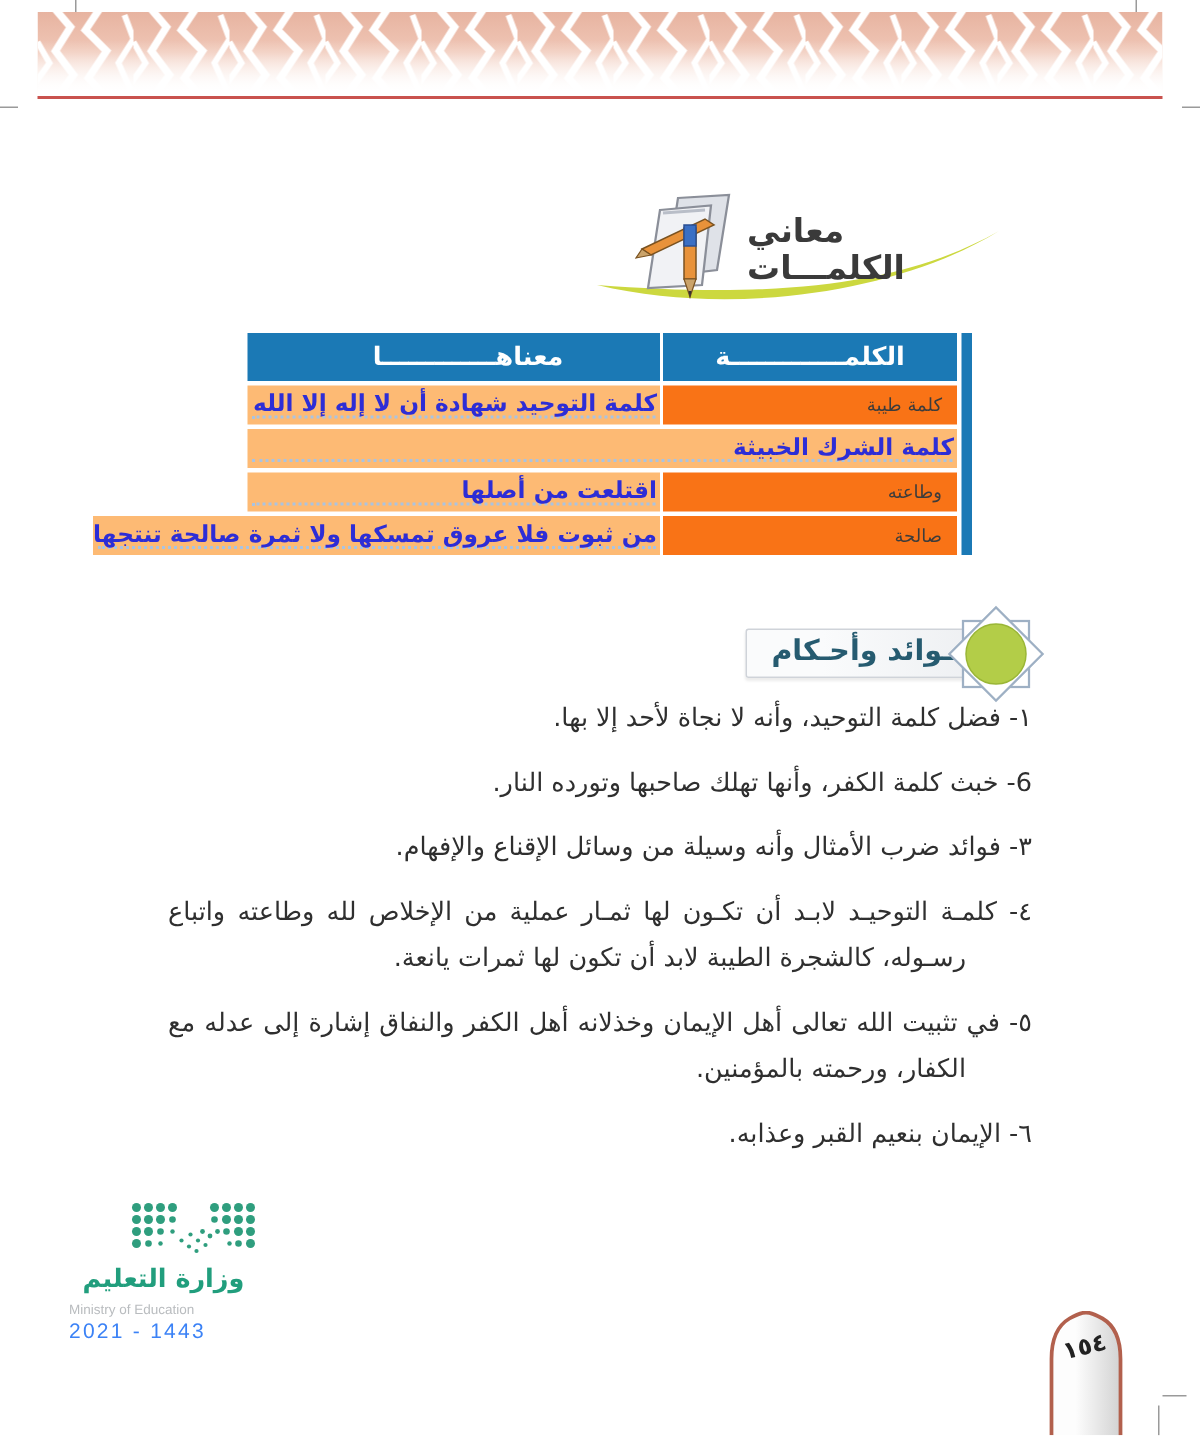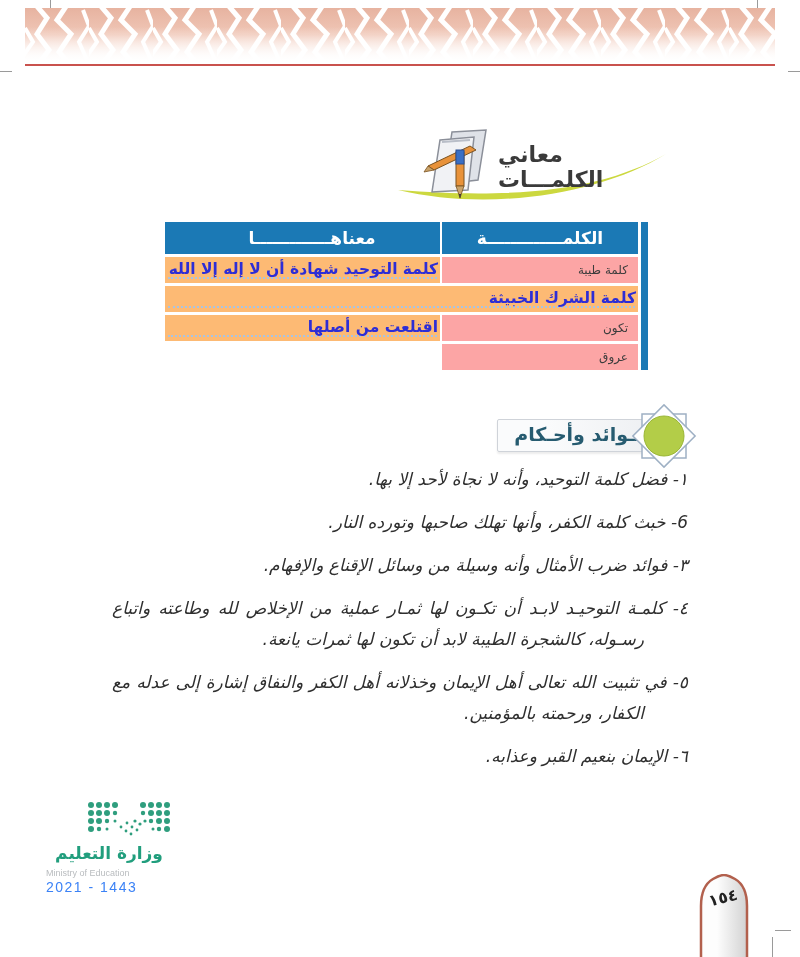--- a/index.html
+++ b/index.html
@@ -21,42 +21,42 @@
             font-weight:bold;color:#3a3a3a;direction:rtl;}
 
   
   .tbl{left:165px;top:222px;width:473px;direction:rtl;}
   .t-head{display:flex;direction:rtl;height:32px;gap:2px;}
   .t-head .cell{background:#1b79b5;color:#fff;font-weight:bold;font-size:17px;
                 line-height:32px;text-align:center;overflow:hidden;white-space:nowrap;}
   .c-word{width:196px;flex:none;}
   .c-meaning{flex:1;padding-left:19px;}
   .t-row{display:flex;direction:rtl;height:26px;margin-top:3px;gap:2px;}
-  .t-row .word-cell{width:196px;flex:none;background:#fca5a5;font-size:12px;color:#3c3c3c;
+  .t-row .word-cell{width:196px;flex:none;background:#f97316;font-size:12px;color:#3c3c3c;
                     text-align:right;padding:6px 10px 0 0;box-sizing:border-box;}
   .t-row .meaning-cell{flex:1;background:#fdba74;position:relative;}
   .meaning-cell .dots{position:absolute;left:3px;right:3px;bottom:4px;
                       border-bottom:2px dotted #a9c3e1;}
   .meaning-cell .ans{position:relative;direction:rtl;text-align:right;white-space:nowrap;
                      font-weight:bold;color:#2d2dd6;font-size:15.5px;line-height:25px;
                      padding-right:2px;}
   .blue-strip{left:641px;top:222px;width:7px;height:148px;background:#1b79b5;}
 
   
   .bn-bar{left:497px;top:419px;width:167px;height:31px;border:1px solid #cfd3d9;
           border-radius:2px;background:linear-gradient(to left,#eceef1,#fafbfc 70%);
           box-shadow:0 2px 2px rgba(0,0,0,0.08);}
   .bn-title{left:497px;top:419px;width:150px;height:31px;line-height:31px;text-align:right;
             font-size:19px;font-weight:bold;color:#265b70;direction:rtl;}
   .star-icon{left:627px;top:399px;width:74px;height:74px;}
 
   
   .bn-list{left:112px;top:464px;width:576px;direction:rtl;}
   .b-item{font-size:17px;line-height:1.82;margin-bottom:12px;color:#2f2f2f;
-          text-align:justify;padding-right:44px;text-indent:-44px;font-style:italic;}
+          text-align:justify;padding-right:44px;text-indent:-44px;}
 
   
   .logo-dots{left:83px;top:799px;width:92px;height:42px;}
   .ministry-ar{left:44px;top:843px;width:130px;text-align:center;font-size:17px;
                font-weight:bold;color:#219e7d;direction:rtl;letter-spacing:1px;}
   .ministry-en{left:46px;top:868px;width:130px;text-align:left;font-size:9px;
                color:#b9bcbf;direction:ltr;font-family:"Liberation Sans",sans-serif;}
   .years{left:46px;top:879px;width:130px;text-align:left;font-size:14px;color:#3b82f6;
          direction:ltr;letter-spacing:1.5px;font-family:"Liberation Sans",sans-serif;}
 
@@ -132,29 +132,33 @@
     </div>
 
     <div class="t-row">
       <div class="meaning-cell">
         <div class="dots"></div>
         <div class="ans">كلمة الشرك الخبيثة</div>
       </div>
     </div>
 
     <div class="t-row">
-      <div class="word-cell">تكون</div>
+      <div class="word-cell">وطاعته</div>
       <div class="meaning-cell">
         <div class="dots"></div>
         <div class="ans">اقتلعت من أصلها</div>
       </div>
     </div>
 
     <div class="t-row">
-      <div class="word-cell">عروق</div>
+      <div class="word-cell">صالحة</div>
+      <div class="meaning-cell">
+        <div class="dots"></div>
+        <div class="ans">من ثبوت فلا عروق تمسكها ولا ثمرة صالحة تنتجها</div>
+      </div>
     </div>
   </div>
   <div class="abs blue-strip"></div>
 
   <div class="abs bn-bar"></div>
   <div class="abs bn-title">فـوائد وأحـكام</div>
   <svg class="abs star-icon" viewBox="0 0 74 74">
     <rect x="15" y="15" width="44" height="44" fill="#ffffff" stroke="#9eb0c4" stroke-width="1.5"></rect>
     <rect x="15" y="15" width="44" height="44" fill="#ffffff" stroke="#9eb0c4" stroke-width="1.5" transform="rotate(45 37 37)"></rect>
     <circle cx="37" cy="37" r="20" fill="#b3cd48" stroke="#9ab636" stroke-width="1"></circle>

